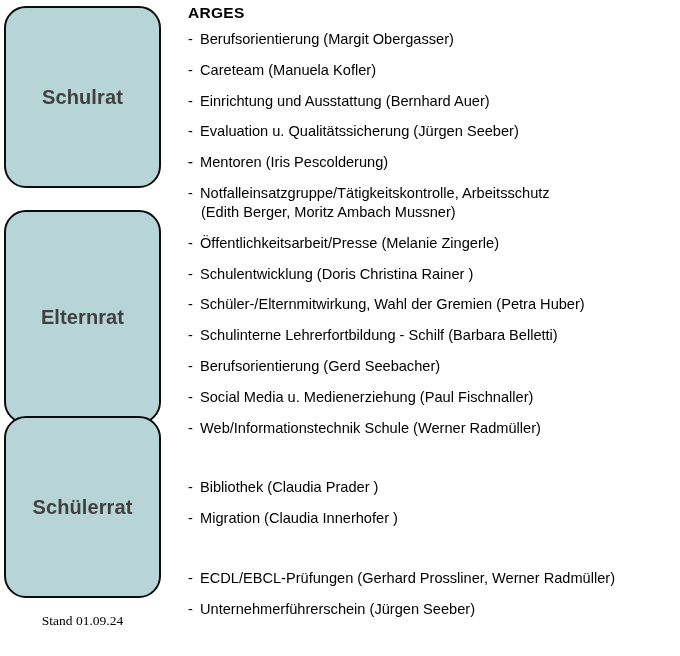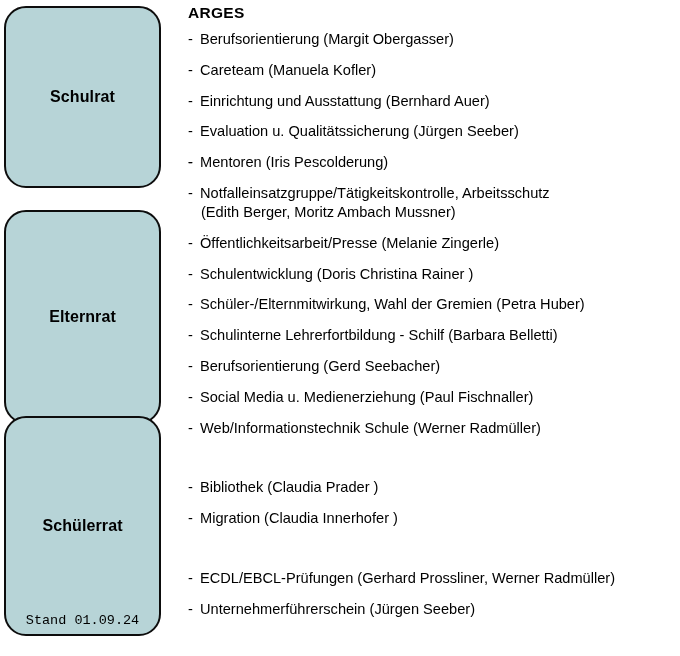--- a/index.html
+++ b/index.html
@@ -40,39 +40,39 @@
     box-sizing: border-box;
     background: #b7d4d7;
     border: 2px solid #0d0d0d;
     border-radius: 22px;
     display: flex;
     align-items: center;
     justify-content: center;
   }
 
   .council-box-label {
-    font-size: 16px;
+    font-size: 20px;
     font-weight: bold;
     letter-spacing: 0.1px;
-    color: #000000;
+    color: #404040;
     text-align: center;
     line-height: 1;
   }
 
   #box-schulrat   { top: 6px;   height: 182px; }
   #box-elternrat  { top: 210px; height: 214px; }
-  #box-schuelerrat{ top: 416px; height: 220px; }
+  #box-schuelerrat{ top: 416px; height: 182px; }
 
   .stand-note {
     position: absolute;
     left: 4px;
     top: 614px;
     width: 157px;
     text-align: center;
-    font-family: Liberation Mono, monospace;
+    font-family: Liberation Serif, serif;
     font-size: 13.5px;
     color: #000000;
     line-height: 1;
   }
 
   
   .arges-panel {
     position: absolute;
     left: 188px;
     top: 0;

